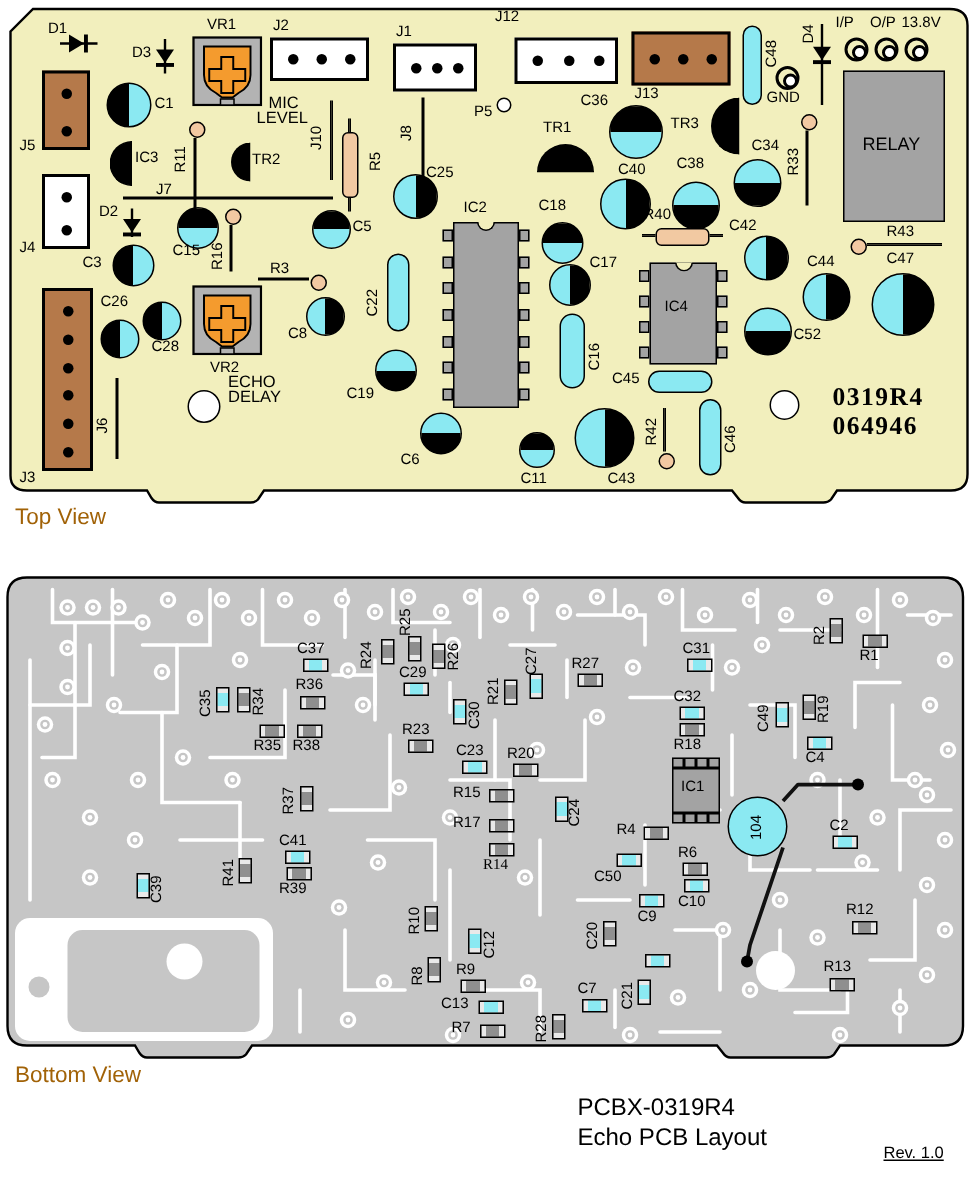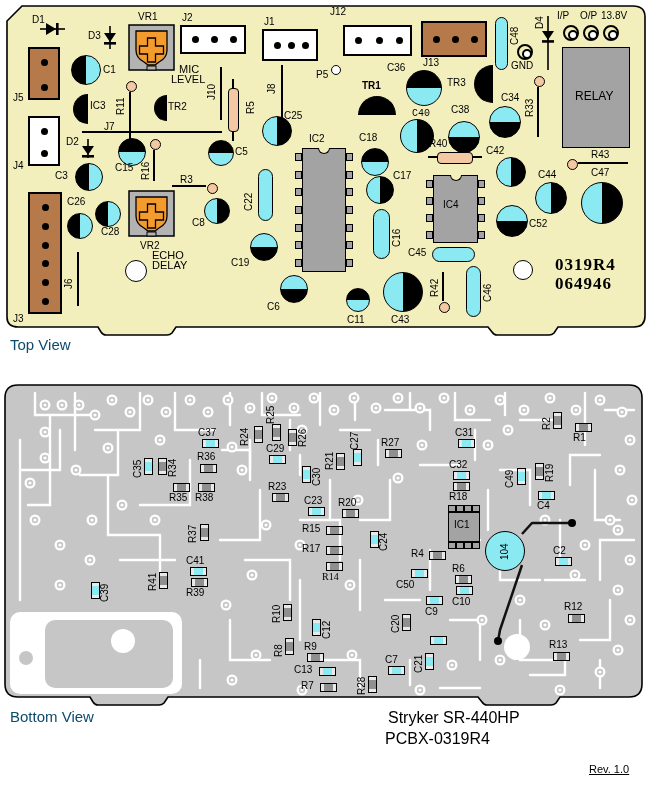--- a/index.html
+++ b/index.html
@@ -4,21 +4,21 @@
 <style>
   html,body{margin:0;padding:0;background:#fff;}
   #stage{position:relative;width:653px;height:790px;background:#fff;overflow:hidden;
          font-family:"Liberation Sans",sans-serif;}
   #bg{position:absolute;left:0;top:0;}
   #comps{position:absolute;left:0;top:0;width:653px;height:790px;}
   #comps > *{position:absolute;box-sizing:border-box;}
   .lbl{position:absolute;font-size:10px;line-height:1;color:#000;white-space:nowrap;}
   .lbl.v{transform:rotate(-90deg);transform-origin:0 0;}
   .lbl.code{font-family:"Liberation Serif",serif;font-weight:bold;font-size:17px;letter-spacing:1px;}
-  .viewlabel{position:absolute;font-size:15px;color:#0c4a6e;}
+  .viewlabel{position:absolute;font-size:15px;color:#a16207;}
   .foot-main{position:absolute;font-size:16px;color:#000;}
   .foot-small{position:absolute;font-size:11px;color:#000;text-decoration:underline;}
   .cap{border:1px solid #000;border-radius:50%;}
   .oval{border:1px solid #000;background:#8BE9F2;}
   .half{background:#000;border:1px solid #000;}
   .conn{border:2px solid #000;}
   .dot{position:absolute;background:#000;border-radius:50%;width:7px;height:7px;}
   .tan-dot{background:#F2C9A2;border:1.5px solid #000;border-radius:50%;}
   .lead-v{border-left:1px solid #000;border-right:1px solid #000;width:2px;}
   .lead-h{border-top:1px solid #000;border-bottom:1px solid #000;height:2px;}
@@ -448,43 +448,43 @@
       <div class="lbl" style="left: 231px; top: 258px;">C19</div>
       <div class="cap" style="left: 280px; top: 275px; width: 28px; height: 28px; background: linear-gradient(0deg, rgb(0, 0, 0) 50%, rgb(139, 233, 242) 50%);"></div>
       <div class="lbl" style="left: 267px; top: 302px;">C6</div>
       <div class="cap" style="left: 361px; top: 148px; width: 28px; height: 28px; background: linear-gradient(rgb(0, 0, 0) 50%, rgb(139, 233, 242) 50%);"></div>
       <div class="lbl" style="left: 359px; top: 133px;">C18</div>
       <div class="cap" style="left: 366px; top: 176px; width: 28px; height: 28px; background: linear-gradient(270deg, rgb(0, 0, 0) 50%, rgb(139, 233, 242) 50%);"></div>
       <div class="lbl" style="left: 393px; top: 171px;">C17</div>
       <div class="cap" style="left: 406px; top: 70px; width: 36px; height: 36px; background: linear-gradient(rgb(0, 0, 0) 50%, rgb(139, 233, 242) 50%);"></div>
       <div class="lbl" style="left: 387px; top: 63px;">C36</div>
       <div class="cap" style="left: 400px; top: 119px; width: 34px; height: 34px; background: linear-gradient(270deg, rgb(0, 0, 0) 50%, rgb(139, 233, 242) 50%);"></div>
-      <div class="lbl" style="left: 412px; top: 109px; font-family: Liberation Mono, monospace;">C40</div>
+      <div class="lbl" style="left: 412px; top: 109px;">C40</div>
       <div class="cap" style="left: 448px; top: 121px; width: 32px; height: 32px; background: linear-gradient(0deg, rgb(0, 0, 0) 50%, rgb(139, 233, 242) 50%);"></div>
       <div class="lbl" style="left: 451px; top: 105px;">C38</div>
       <div class="cap" style="left: 489px; top: 106px; width: 32px; height: 32px; background: linear-gradient(0deg, rgb(0, 0, 0) 50%, rgb(139, 233, 242) 50%);"></div>
       <div class="lbl" style="left: 501px; top: 93px;">C34</div>
       <div class="cap" style="left: 496px; top: 157px; width: 30px; height: 30px; background: linear-gradient(270deg, rgb(0, 0, 0) 50%, rgb(139, 233, 242) 50%);"></div>
       <div class="lbl" style="left: 486px; top: 146px;">C42</div>
       <div class="cap" style="left: 346px; top: 288px; width: 24px; height: 24px; background: linear-gradient(rgb(0, 0, 0) 50%, rgb(139, 233, 242) 50%);"></div>
       <div class="lbl" style="left: 347px; top: 315px;">C11</div>
       <div class="cap" style="left: 383px; top: 272px; width: 40px; height: 40px; background: linear-gradient(270deg, rgb(0, 0, 0) 50%, rgb(139, 233, 242) 50%);"></div>
-      <div class="lbl" style="left: 391px; top: 315px;">C43</div>
+      <div class="lbl" style="left: 405px; top: 315px;">C43</div>
       <div class="cap" style="left: 535px; top: 182px; width: 32px; height: 32px; background: linear-gradient(270deg, rgb(0, 0, 0) 50%, rgb(139, 233, 242) 50%);"></div>
       <div class="lbl" style="left: 538px; top: 170px;">C44</div>
       <div class="cap" style="left: 581px; top: 182px; width: 42px; height: 42px; background: linear-gradient(270deg, rgb(0, 0, 0) 50%, rgb(139, 233, 242) 50%);"></div>
       <div class="lbl" style="left: 591px; top: 168px;">C47</div>
       <div class="cap" style="left: 496px; top: 205px; width: 32px; height: 32px; background: linear-gradient(0deg, rgb(0, 0, 0) 50%, rgb(139, 233, 242) 50%);"></div>
       <div class="lbl" style="left: 529px; top: 219px;">C52</div>
       <div class="half" style="left: 73px; top: 94px; width: 15px; height: 30px; border-radius: 30px 0px 0px 30px;"></div>
       <div class="lbl" style="left: 90px; top: 101px;">IC3</div>
       <div class="half" style="left: 154px; top: 95px; width: 13px; height: 26px; border-radius: 26px 0px 0px 26px;"></div>
       <div class="lbl" style="left: 168px; top: 102px;">TR2</div>
       <div class="half" style="left: 358px; top: 96px; width: 38px; height: 19px; border-radius: 38px 38px 0px 0px;"></div>
-      <div class="lbl" style="left: 362px; top: 81px; font-weight: bold;">TR1</div>
+      <div class="lbl" style="left: 362px; top: 81px;">TR1</div>
       <div class="half" style="left: 474px; top: 65px; width: 19px; height: 38px; border-radius: 38px 0px 0px 38px;"></div>
       <div class="lbl" style="left: 447px; top: 78px;">TR3</div>
       <div class="res-body" style="left: 228px; top: 88px; width: 11px; height: 44px;"></div>
       <div class="lead-v" style="left: 231.5px; top: 79px; width: 2px; height: 9px;"></div>
       <div class="lead-v" style="left: 231.5px; top: 132px; width: 2px; height: 9px;"></div>
       <div class="lbl v" style="left: 246px; top: 114px;">R5</div>
       <div class="res-body" style="left: 437px; top: 152px; width: 36px; height: 12px;"></div>
       <div class="lead-h" style="left: 428px; top: 156px; width: 9px; height: 2px;"></div>
       <div class="lead-h" style="left: 473px; top: 156px; width: 9px; height: 2px;"></div>
       <div class="lbl" style="left: 429px; top: 139px;">R40</div>
@@ -695,16 +695,16 @@
       <div class="pin" style="left: 472px; top: 505px; width: 8px; height: 7px;"></div>
       <div class="pin" style="left: 472px; top: 542px; width: 8px; height: 7px;"></div>
       <div class="lbl" style="left: 454px; top: 520px;">IC1</div>
       <div class="disc" style="left: 485px; top: 531px; width: 40px; height: 40px;"></div>
       <div class="lbl v" style="left: 500px; top: 560px;">104</div>
     </div>
 
   <div class="viewlabel" style="left:10px;top:336px;">Top View</div>
   <div class="viewlabel" style="left:10px;top:708px;">Bottom View</div>
 
-  <div class="foot-main" style="left:388px;top:709px;">Stryker SR-440HP</div>
   <div class="foot-main" style="left:385px;top:730px;">PCBX-0319R4</div>
+  <div class="foot-main" style="left:385px;top:750px;">Echo PCB Layout</div>
   <div class="foot-small" style="left:589px;top:763px;">Rev. 1.0</div>
 </div>
 
 </body></html>

